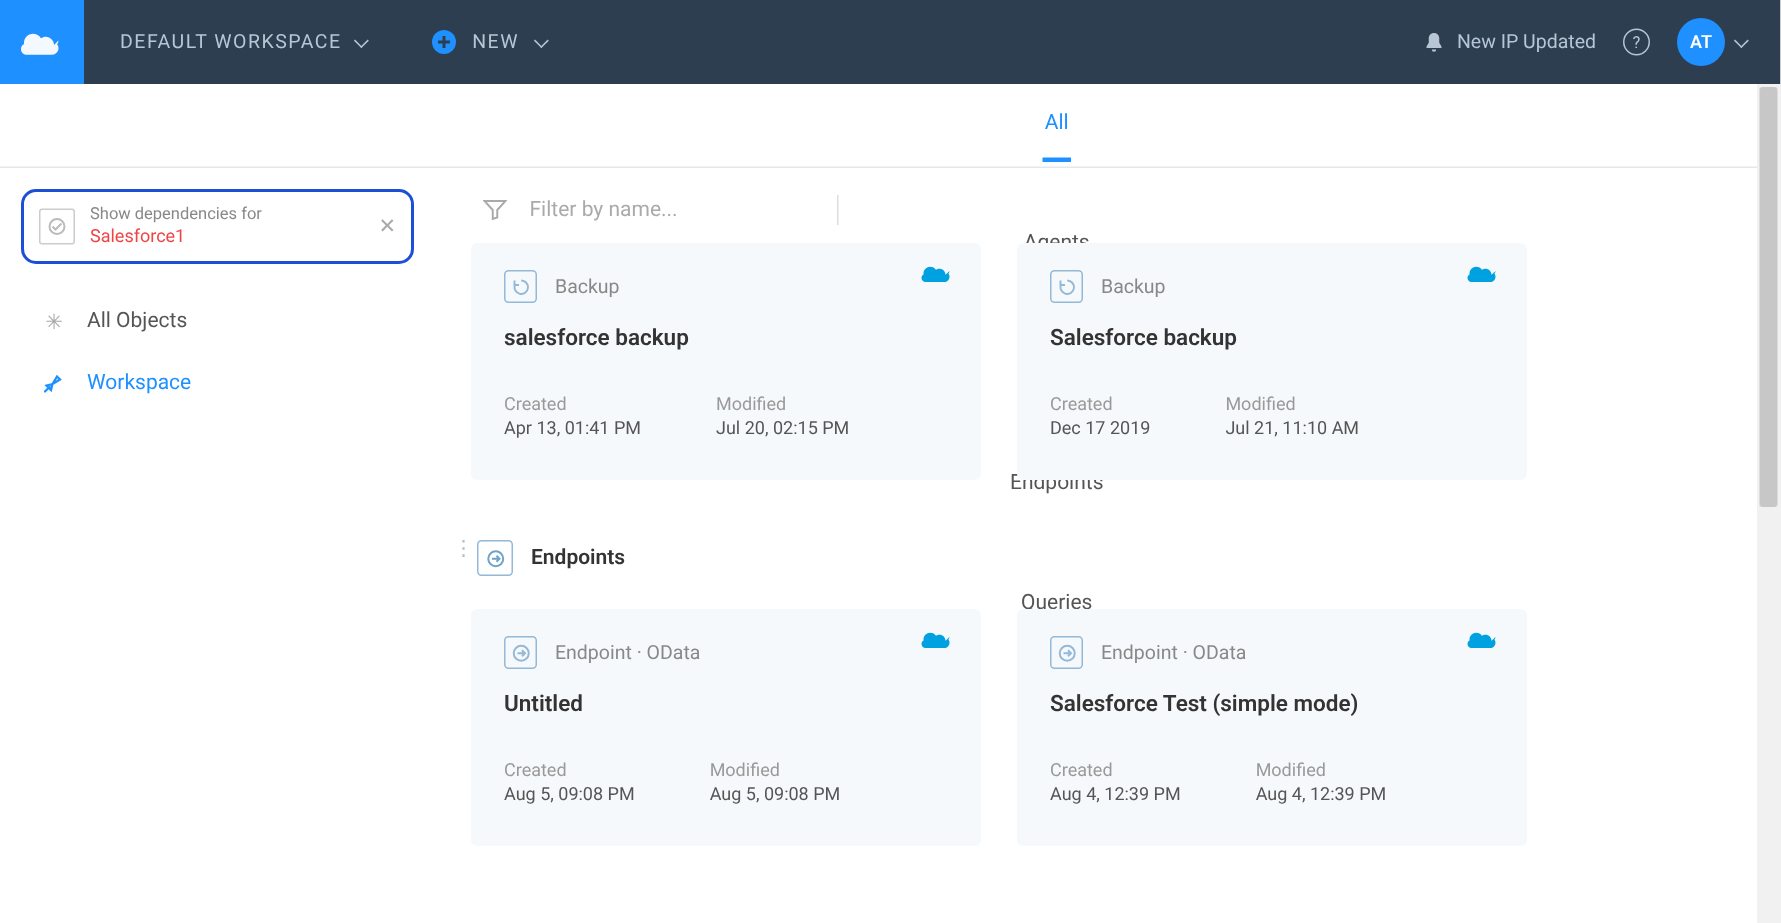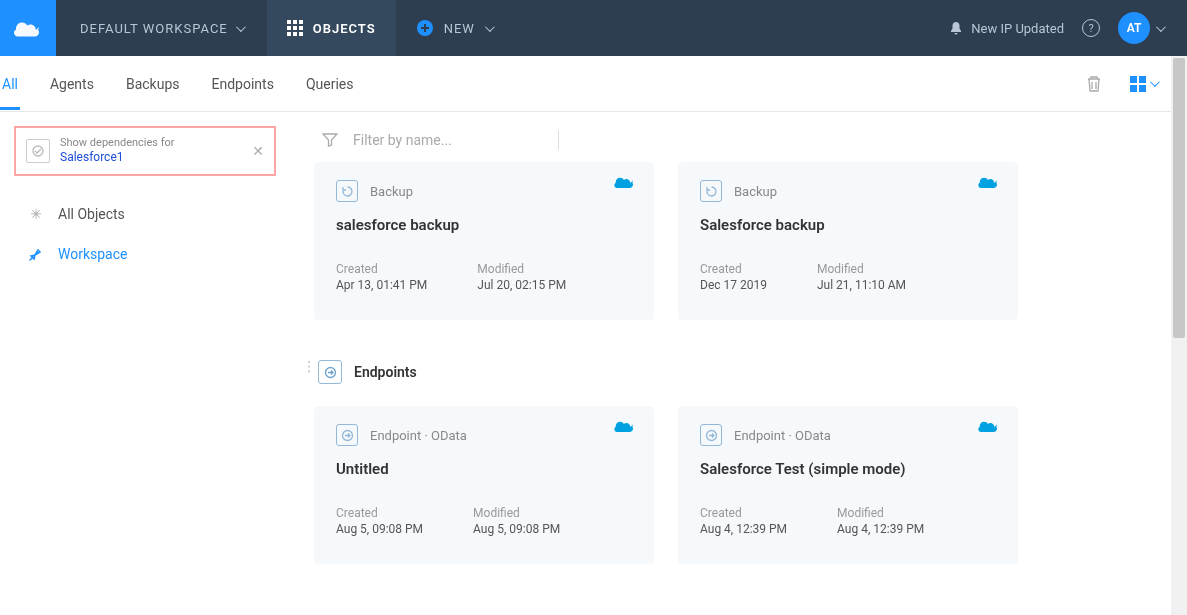--- a/index.html
+++ b/index.html
@@ -10,32 +10,32 @@
     .workspace-sel { padding: 0 24px; display: flex; align-items: center; gap: 8px; font-size: 13px; letter-spacing: 1px; height: 56px; cursor: pointer; }
     .nav-item { height: 56px; padding: 0 20px; display: flex; align-items: center; gap: 10px; font-size: 13px; letter-spacing: 1px; cursor: pointer; }
     .nav-item.active { background: #34495e; color: #fff; font-weight: 600; }
     .topbar-spacer { flex: 1; }
     .topbar-right { display: flex; align-items: center; gap: 18px; padding-right: 24px; }
     .notif { display: flex; align-items: center; gap: 8px; font-size: 13px; cursor: pointer; }
     .help-icon { width: 18px; height: 18px; border: 1.5px solid #b8c5d6; border-radius: 50%; display: flex; align-items: center; justify-content: center; font-size: 11px; cursor: pointer; }
     .avatar { width: 32px; height: 32px; border-radius: 50%; background: #1e90ff; color: #fff; display: flex; align-items: center; justify-content: center; font-size: 12px; font-weight: 600; cursor: pointer; }
     .avatar-wrap { display: flex; align-items: center; gap: 6px; cursor: pointer; justify-content: center; }
 
-    .subnav { height: 56px; border-bottom: 1px solid #e5e8eb; display: flex; align-items: center; padding-right: 30px; gap: 28px; }
+    .subnav { height: 56px; border-bottom: 1px solid #e5e8eb; display: flex; align-items: center; padding-left: 252px; padding-right: 30px; gap: 28px; flex-direction: column; }
     .subnav-tab { font-size: 14px; color: #555; padding: 18px 2px; cursor: pointer; }
     .subnav-tab.active { color: #1e90ff; border-bottom: 3px solid #1e90ff; padding-bottom: 15px; }
     .subnav-spacer { flex: 1; }
     .icon-btn { color: #888; cursor: pointer; display: flex; align-items: center; gap: 4px; }
 
     .content-wrap { display: flex; }
     .sidebar { width: 290px; padding: 14px; flex-shrink: 0; }
-    .dep-box { border: 2px solid #fca5a5; border-radius: 0; padding: 8px 10px; display: flex; align-items: center; gap: 10px; margin-bottom: 18px; }
+    .dep-box { border: 2px solid #1d4ed8; border-radius: 10px; padding: 8px 10px; display: flex; align-items: center; gap: 10px; margin-bottom: 18px; }
     .dep-icon-box { width: 24px; height: 24px; border: 1px solid #ccc; display: flex; align-items: center; justify-content: center; border-radius: 2px; flex-shrink: 0; }
     .dep-text { flex: 1; font-size: 11px; color: #888; line-height: 1.3; }
-    .dep-text-val { font-size: 12px; color: #1d4ed8; }
+    .dep-text-val { font-size: 12px; color: #ef4444; }
     .dep-close { color: #aaa; cursor: pointer; font-size: 14px; }
     .side-item { display: flex; align-items: center; gap: 14px; padding: 12px 14px; font-size: 14px; color: #555; cursor: pointer; }
     .side-item.active { color: #1e90ff; }
     .side-icon { width: 16px; display: flex; justify-content: center; color: #aaa; }
     .side-item.active .side-icon { color: #1e90ff; }
 
     .main { flex: 1; padding: 14px 24px 30px 24px; overflow: hidden; }
     .filter-row { display: flex; align-items: center; gap: 10px; margin-bottom: 8px; padding-left: 8px; }
     .filter-input { border: none; font-size: 14px; padding: 6px 4px; outline: none; width: 200px; color: #555; border-left: 1px solid transparent; }
     .filter-input::placeholder { color: #aaa; }
@@ -71,34 +71,20 @@
 <div class="topbar">
   <div class="logo-box">
     <svg width="28" height="20" viewBox="0 0 28 20">
         <path d="M22 12c0-3-2.5-5.5-5.5-5.5-1.2 0-2.3.4-3.2 1C12.2 5.6 10.2 4.5 8 4.5 4.7 4.5 2 7.2 2 10.5c0 .3 0 .6.1.9C.9 12 0 13.3 0 14.8c0 2 1.6 3.7 3.7 3.7h17c2.4 0 4.3-1.9 4.3-4.3 0-1-.4-2-1-2.7.6-.6 1-1.5 1-2.5z" fill="#fff" opacity="0.95"></path>
       </svg>
   </div>
   <div class="workspace-sel">
     <span>DEFAULT WORKSPACE</span>
     <span class="chevron-down"></span>
   </div>
-  <div class="nav-item active">
-    <svg width="16" height="16" viewBox="0 0 16 16">
-        <rect x="0" y="0" width="4" height="4" fill="#fff"></rect>
-        <rect x="6" y="0" width="4" height="4" fill="#fff"></rect>
-        <rect x="12" y="0" width="4" height="4" fill="#fff"></rect>
-        <rect x="0" y="6" width="4" height="4" fill="#fff"></rect>
-        <rect x="6" y="6" width="4" height="4" fill="#fff"></rect>
-        <rect x="12" y="6" width="4" height="4" fill="#fff"></rect>
-        <rect x="0" y="12" width="4" height="4" fill="#fff"></rect>
-        <rect x="6" y="12" width="4" height="4" fill="#fff"></rect>
-        <rect x="12" y="12" width="4" height="4" fill="#fff"></rect>
-      </svg>
-    <span>OBJECTS</span>
-  </div>
   <div class="nav-item">
     <svg width="18" height="18" viewBox="0 0 18 18">
         <circle cx="9" cy="9" r="8" fill="#1e90ff"></circle>
         <path d="M9 5v8M5 9h8" stroke="#2c3e50" stroke-width="2"></path>
       </svg>
     <span>NEW</span>
     <span class="chevron-down"></span>
   </div>
   <div class="topbar-spacer"></div>
   <div class="topbar-right">

